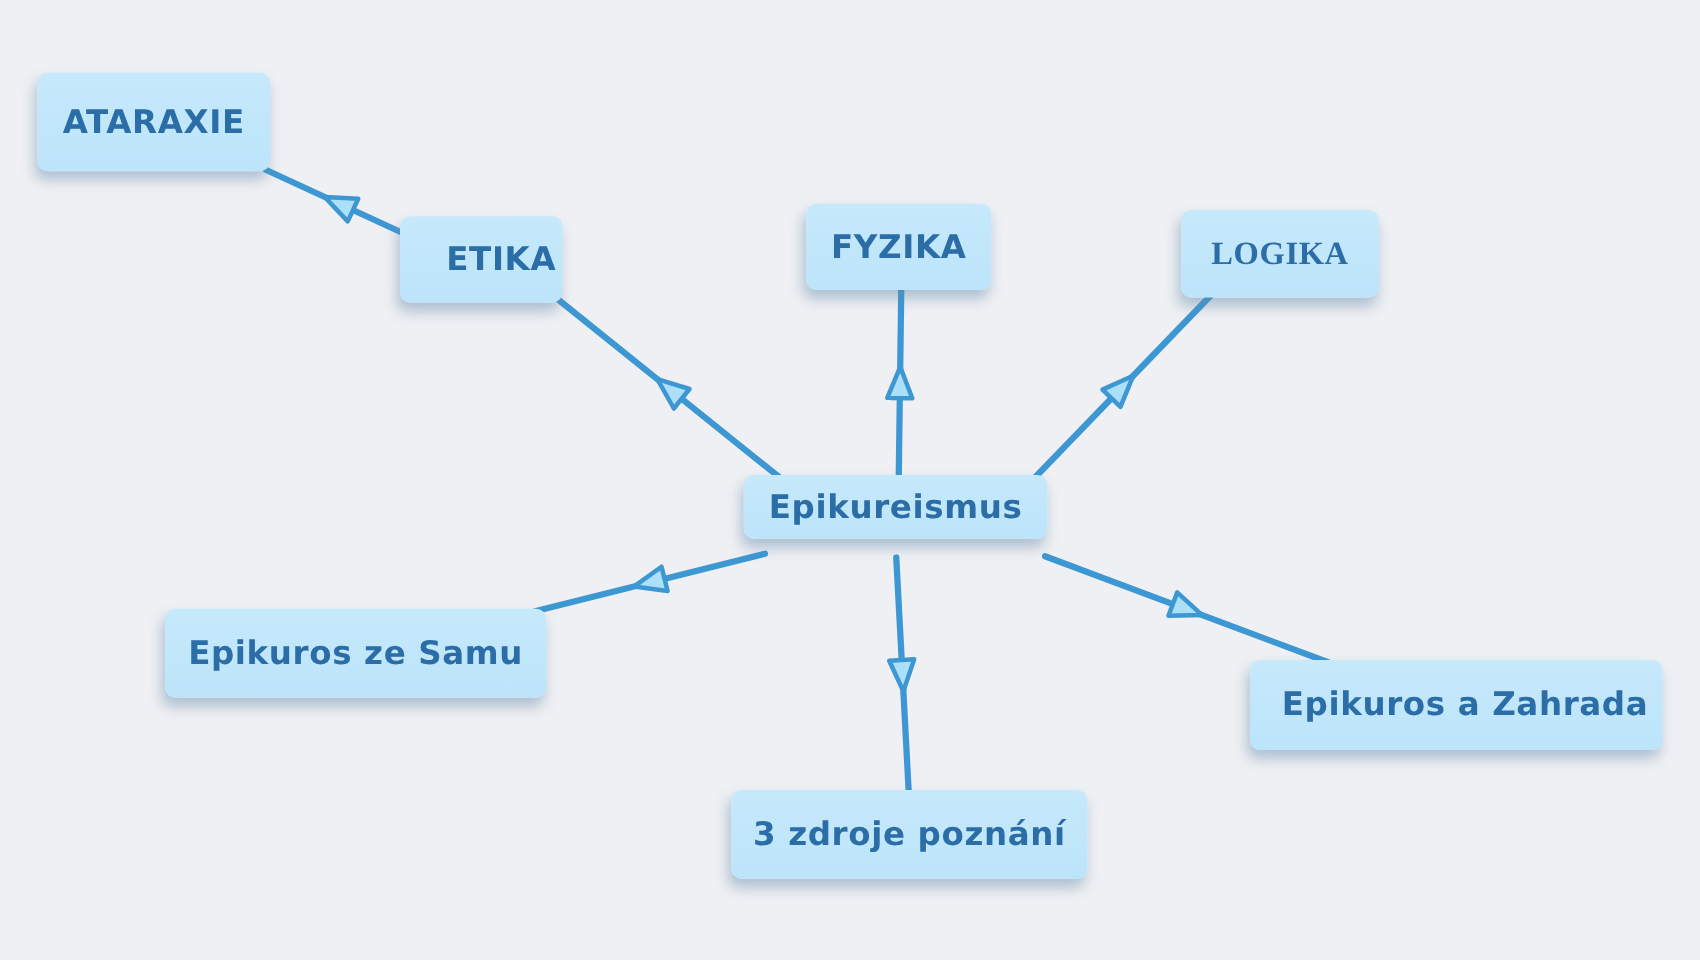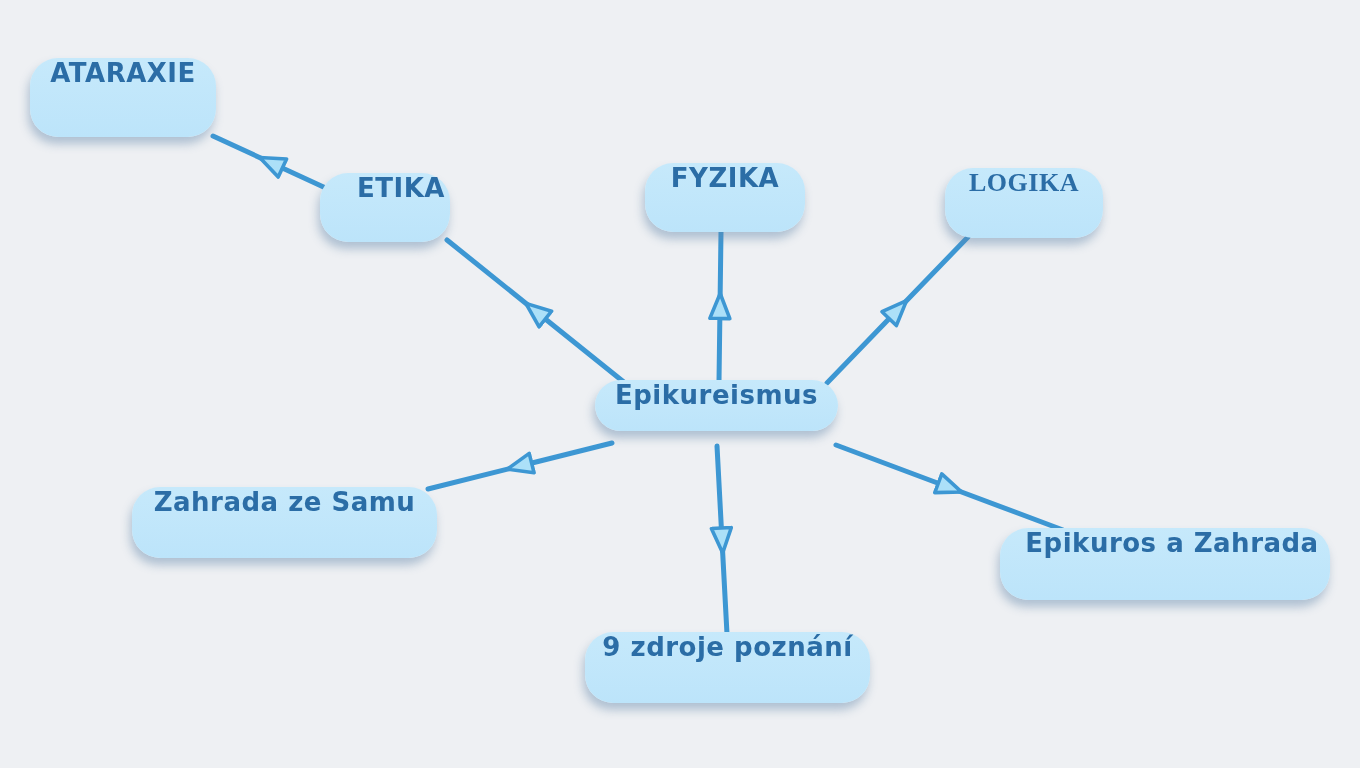--- a/index.html
+++ b/index.html
@@ -26,23 +26,23 @@
   }
   .arrowhead-shape{
     fill:var(--arrow-fill);
     stroke:var(--line);
     stroke-width:3.6;
     stroke-linejoin:round;
   }
   .nodes{position:absolute;left:0;top:0;width:100%;height:100%;}
   .node{
     position:absolute;
-    display:flex;align-items:flex-start;justify-content:center;
+    display:flex;align-items:center;justify-content:center;
     background:linear-gradient(180deg,var(--node-fill-top),var(--node-fill));
-    border-radius:28px;
+    border-radius:8px;
     box-shadow:-2px 7px 10px rgba(100,135,170,0.45);
     cursor:pointer;
   }
   .node span{
     color:var(--node-text);
     font-weight:700;
     font-size:26px;
     letter-spacing:0.5px;
     white-space:nowrap;
   }
@@ -70,29 +70,29 @@
   <div class="nodes">
       <div class="node" style="left: 595px; top: 380px; width: 243px; height: 51px;">
         <span>Epikureismus</span>
       </div>
       <div class="node" style="left: 30px; top: 58px; width: 186px; height: 79px;">
         <span>ATARAXIE</span>
       </div>
       <div class="node" style="left: 320px; top: 173px; width: 130px; height: 69px; padding-left: 32px;">
         <span>ETIKA</span>
       </div>
-      <div class="node" style="left: 645px; top: 163px; width: 160px; height: 69px;">
+      <div class="node" style="left: 645px; top: 163px; width: 148px; height: 69px;">
         <span>FYZIKA</span>
       </div>
       <div class="node" style="left: 945px; top: 168px; width: 158px; height: 70px; font-family: Liberation Serif, serif;">
         <span>LOGIKA</span>
       </div>
       <div class="node" style="left: 132px; top: 487px; width: 305px; height: 71px;">
-        <span>Zahrada ze Samu</span>
+        <span>Epikuros ze Samu</span>
       </div>
       <div class="node" style="left: 1000px; top: 528px; width: 330px; height: 72px; padding-left: 14px;">
         <span>Epikuros a Zahrada</span>
       </div>
       <div class="node" style="left: 585px; top: 632px; width: 285px; height: 71px;">
-        <span>9 zdroje poznání</span>
+        <span>3 zdroje poznání</span>
       </div>
     </div>
 </div>
 
 </body></html>

